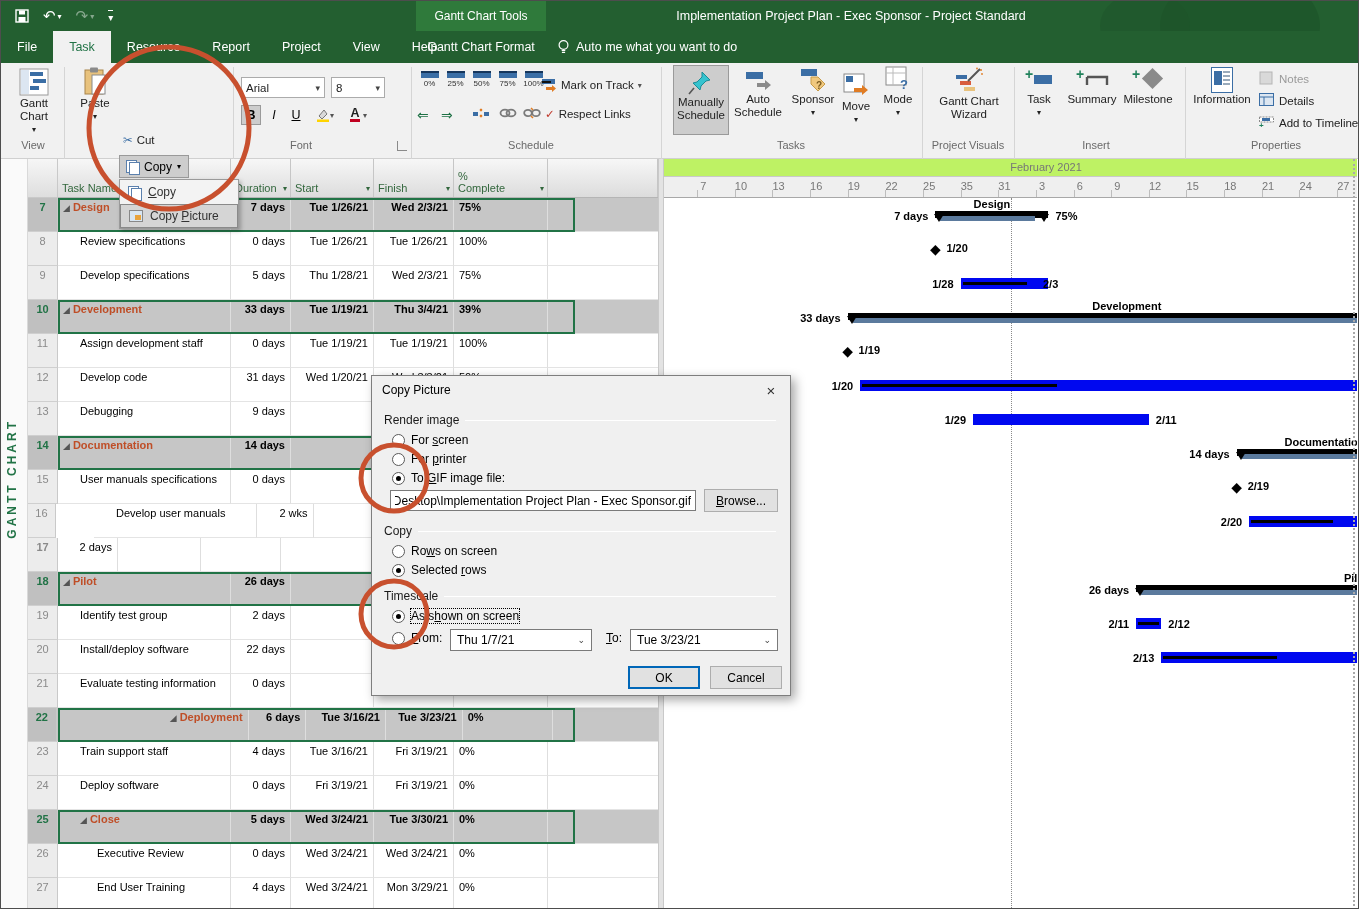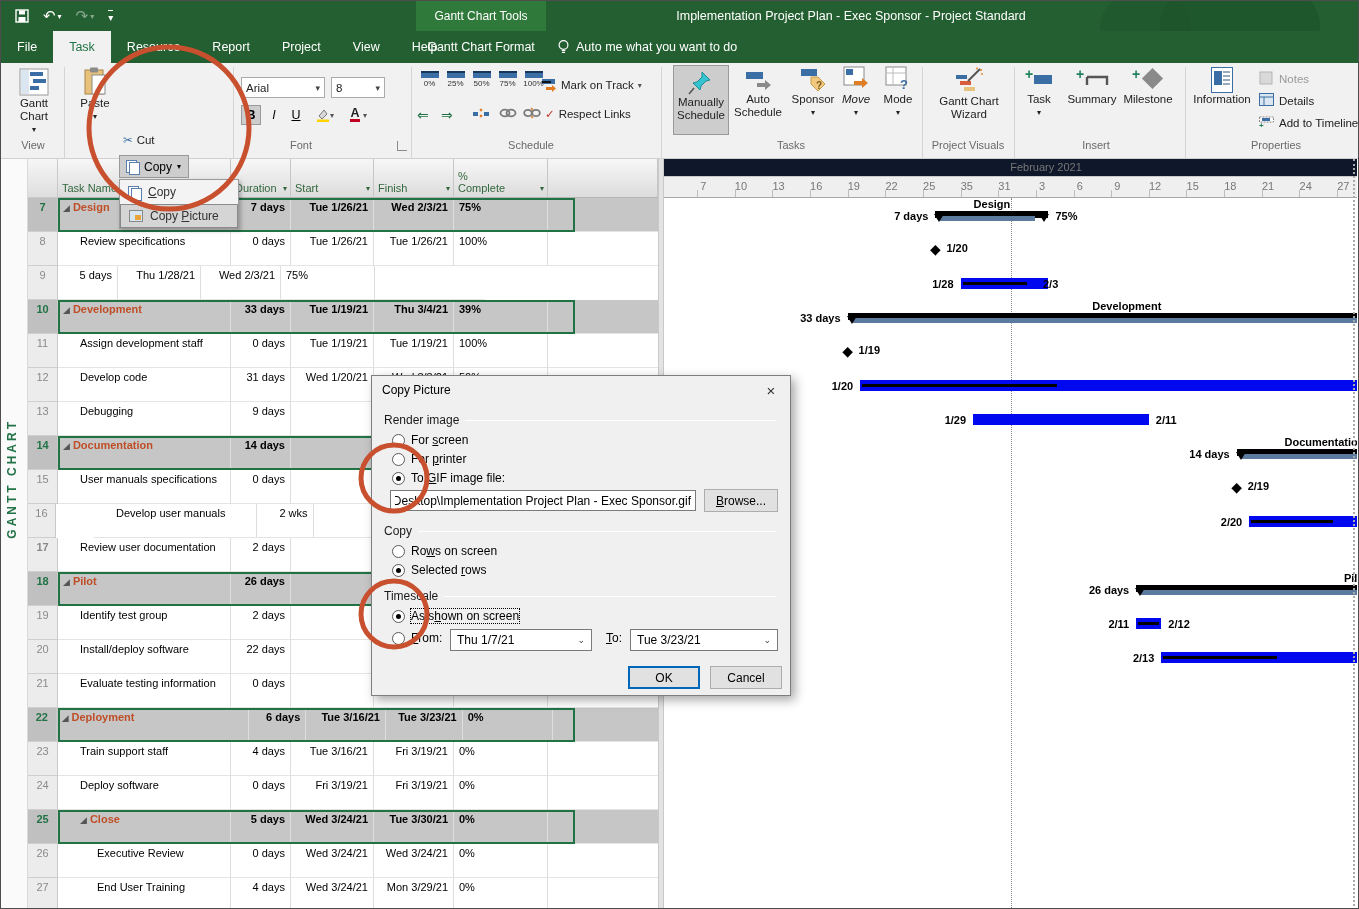--- a/index.html
+++ b/index.html
@@ -77,21 +77,21 @@
   .sumrow .idcell { background:#c0c0c0; color:#217346; font-weight:bold; }
   .sumname { color:#bf4e27; }
   .sel-outline { position:absolute; left:30px; top:0; width:517px; height:34px; border:2px solid #217346; pointer-events:none; }
   .num { text-align:right; }
   .tw { color:#555; font-size:9px; margin-right:3px; }
 
   #splitter { position:absolute; left:657px; top:0; width:6px; height:751px; background:#e3e3e3; border-left:1px solid #c9c9c9; border-right:1px solid #c9c9c9; }
 
   
   #chart { position:absolute; left:663px; top:0; width:693px; height:751px; overflow:hidden; background:#fff; }
-  #tier1 { position:absolute; left:0; top:0; width:693px; height:18px; background:#0f172a; border-bottom:1px solid #c9c9c9; }
+  #tier1 { position:absolute; left:0; top:0; width:693px; height:18px; background:#bef264; border-bottom:1px solid #c9c9c9; }
   #tier2 { position:absolute; left:0; top:18px; width:693px; height:21px; background:#efefef; border-bottom:1px solid #a8a8a8; }
   #month-label { position:absolute; top:2px; font-size:11px; color:#777; transform:translateX(-50%); }
   .tick-label { position:absolute; top:3px; font-size:11px; color:#777; transform:translateX(-50%); }
   .tick-mark { position:absolute; bottom:0; width:1px; height:7px; background:#bdbdbd; }
   #dateline { position:absolute; top:39px; width:1px; height:712px; border-left:1px dotted #8a8a8a; }
   #right-edge { position:absolute; right:2px; top:0; width:0; height:751px; border-left:2px dotted #aaa; }
   .gbar-black { position:absolute; height:7px; background:#000; }
   .gbar-slate { position:absolute; height:5px; background:#5b7a9d; }
   .gtri { position:absolute; width:0; height:0; border-left:5px solid transparent; border-right:5px solid transparent; border-top:8px solid #000; }
   .gbar-blue { position:absolute; height:11px; background:#0008f0; }
@@ -329,21 +329,21 @@
     </div>
     <div class="bigbtn" style="left:790px; top:2px; width:44px;">
       <svg width="28" height="28" viewBox="0 0 28 28">
           <rect x="2" y="4" width="16" height="7" fill="#3b6ea5"></rect>
           <path d="M14 12 l7 -0 l7 7 l-7 7 l-7 -7 z" fill="#f0c87e" stroke="#c79b48" transform="translate(-2,0)"></path>
           <text x="17" y="24" font-size="10" font-weight="bold" fill="#7a5a1e">?</text>
         </svg>
       <span class="cap">Sponsor</span>
       <span class="cap" style="font-size:8px">▾</span>
     </div>
-    <div class="bigbtn" style="left:836px; top:2px; width:38px;font-style:italic;">
+    <div class="bigbtn" style="left:836px; top:9px; width:38px;">
       <svg width="28" height="28" viewBox="0 0 28 28">
           <rect x="2" y="2" width="20" height="18" fill="#fff" stroke="#8a8a8a"></rect>
           <rect x="4" y="4" width="7" height="6" fill="#3b6ea5"></rect>
           <path d="M12 16 h8 v-3 l6 5 l-6 5 v-3 h-8 z" fill="#e07c24"></path>
         </svg>
       <span class="cap">Move</span>
       <span class="cap" style="font-size:8px">▾</span>
     </div>
     <div class="bigbtn" style="left:878px; top:2px; width:38px;">
       <svg width="28" height="28" viewBox="0 0 28 28">
@@ -470,20 +470,21 @@
             <div class="idcell" style="width: 30px;">8</div>
             <div class="tcell" style="width: 173px; padding-left: 22px;"><span>Review specifications</span></div>
             <div class="tcell num" style="width: 60px;">0 days</div>
             <div class="tcell num" style="width: 83px;">Tue 1/26/21</div>
             <div class="tcell num" style="width: 80px;">Tue 1/26/21</div>
             <div class="tcell " style="width: 94px;">100%</div>
             <div class="tcell" style="width: 110px; border-right: none;"></div>
           </div>
           <div class="trow" style="top: 107px;">
             <div class="idcell" style="width: 30px;">9</div>
+            <div class="tcell" style="width: 173px; padding-left: 22px;"><span>Develop specifications</span></div>
             <div class="tcell num" style="width: 60px;">5 days</div>
             <div class="tcell num" style="width: 83px;">Thu 1/28/21</div>
             <div class="tcell num" style="width: 80px;">Wed 2/3/21</div>
             <div class="tcell " style="width: 94px;">75%</div>
             <div class="tcell" style="width: 110px; border-right: none;"></div>
           </div>
           <div class="trow sumrow" style="top: 141px;">
             <div class="idcell" style="width: 30px;">10</div>
             <div class="tcell" style="width: 173px; padding-left: 5px;"><span class="tw">◢</span><span class="sumname">Development</span></div>
             <div class="tcell num" style="width: 60px;">33 days</div>
@@ -543,21 +544,20 @@
             <div class="idcell" style="width: 30px;">16</div>
             <div class="tcell" style="width: 173px; padding-left: 22px; margin-left: 38px;"><span>Develop user manuals</span></div>
             <div class="tcell num" style="width: 60px;">2 wks</div>
             <div class="tcell num" style="width: 83px;"></div>
             <div class="tcell num" style="width: 80px;"></div>
             <div class="tcell " style="width: 94px;"></div>
             <div class="tcell" style="width: 110px; border-right: none;"></div>
           </div>
           <div class="trow" style="top: 379px;">
             <div class="idcell" style="width: 30px; font-weight: bold;">17</div>
-            <div class="tcell" style="width: 173px; padding-left: 22px;"><span>Review user documentation</span></div>
             <div class="tcell num" style="width: 60px;">2 days</div>
             <div class="tcell num" style="width: 83px;"></div>
             <div class="tcell num" style="width: 80px;"></div>
             <div class="tcell " style="width: 94px;"></div>
             <div class="tcell" style="width: 110px; border-right: none;"></div>
           </div>
           <div class="trow sumrow" style="top: 413px;">
             <div class="idcell" style="width: 30px;">18</div>
             <div class="tcell" style="width: 173px; padding-left: 5px;"><span class="tw">◢</span><span class="sumname">Pilot</span></div>
             <div class="tcell num" style="width: 60px;">26 days</div>
@@ -589,21 +589,21 @@
             <div class="idcell" style="width: 30px;">21</div>
             <div class="tcell" style="width: 173px; padding-left: 22px;"><span>Evaluate testing information</span></div>
             <div class="tcell num" style="width: 60px;">0 days</div>
             <div class="tcell num" style="width: 83px;"></div>
             <div class="tcell num" style="width: 80px;"></div>
             <div class="tcell " style="width: 94px;"></div>
             <div class="tcell" style="width: 110px; border-right: none;"></div>
           </div>
           <div class="trow sumrow" style="top: 549px;">
             <div class="idcell" style="width: 30px;">22</div>
-            <div class="tcell" style="width: 201px; padding-left: 5px;"><span class="tw">◢</span><span class="sumname">Deployment</span></div>
+            <div class="tcell" style="width: 201px; padding-left: 5px; text-align: right;"><span class="tw">◢</span><span class="sumname">Deployment</span></div>
             <div class="tcell num" style="width: 60px;">6 days</div>
             <div class="tcell num" style="width: 83px;">Tue 3/16/21</div>
             <div class="tcell num" style="width: 80px;">Tue 3/23/21</div>
             <div class="tcell " style="width: 94px;">0%</div>
             <div class="tcell" style="width: 110px; border-right: none;"></div>
             <div class="sel-outline"></div>
           </div>
           <div class="trow" style="top: 583px;">
             <div class="idcell" style="width: 30px;">23</div>
             <div class="tcell" style="width: 173px; padding-left: 22px;"><span>Train support staff</span></div>

